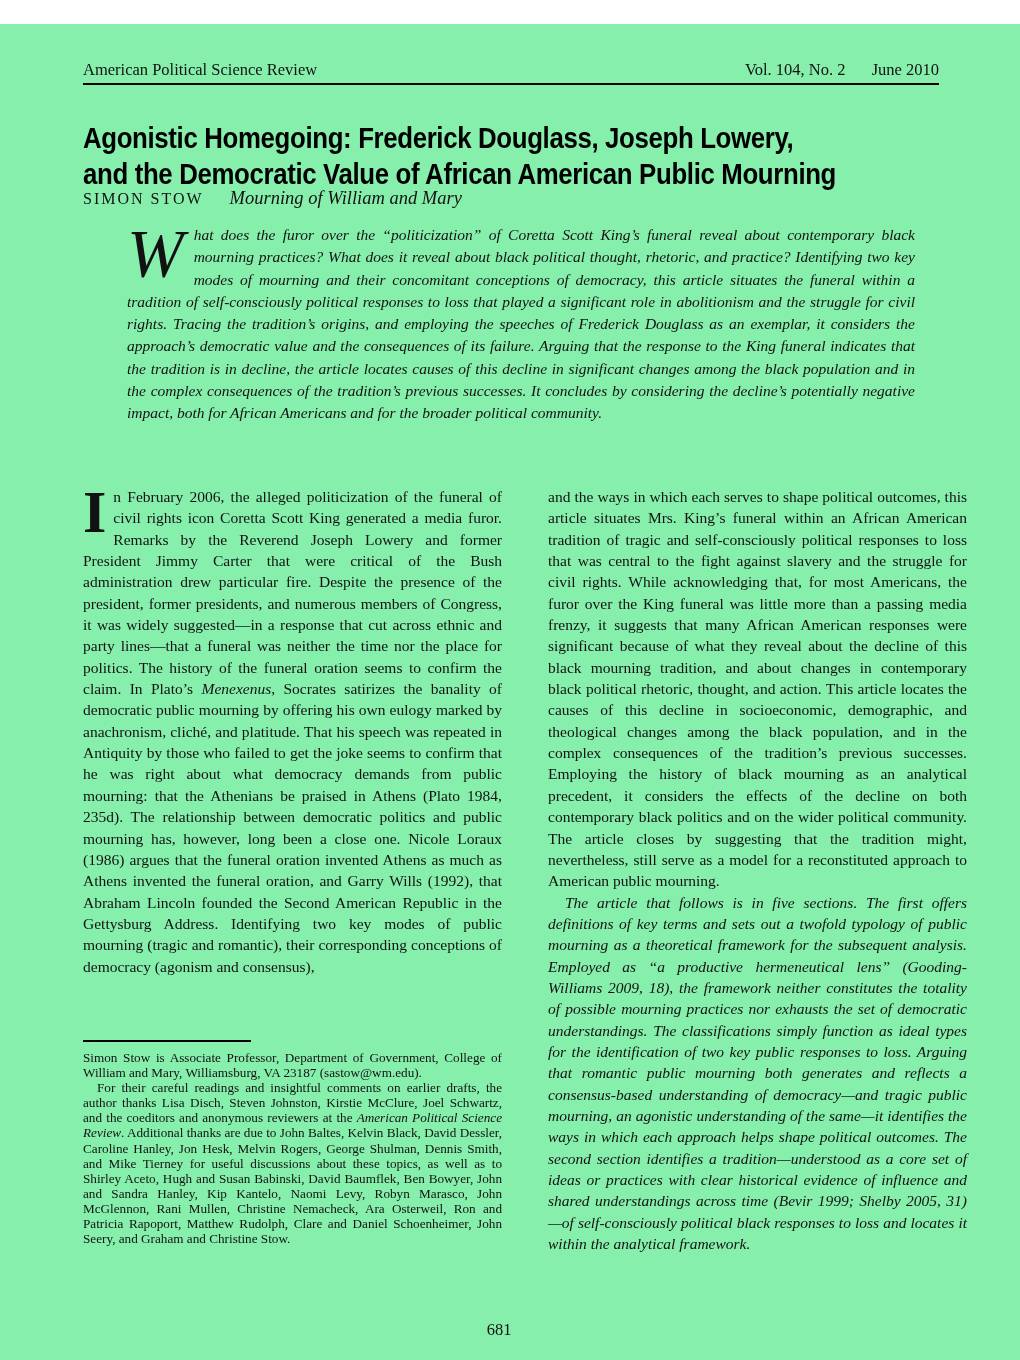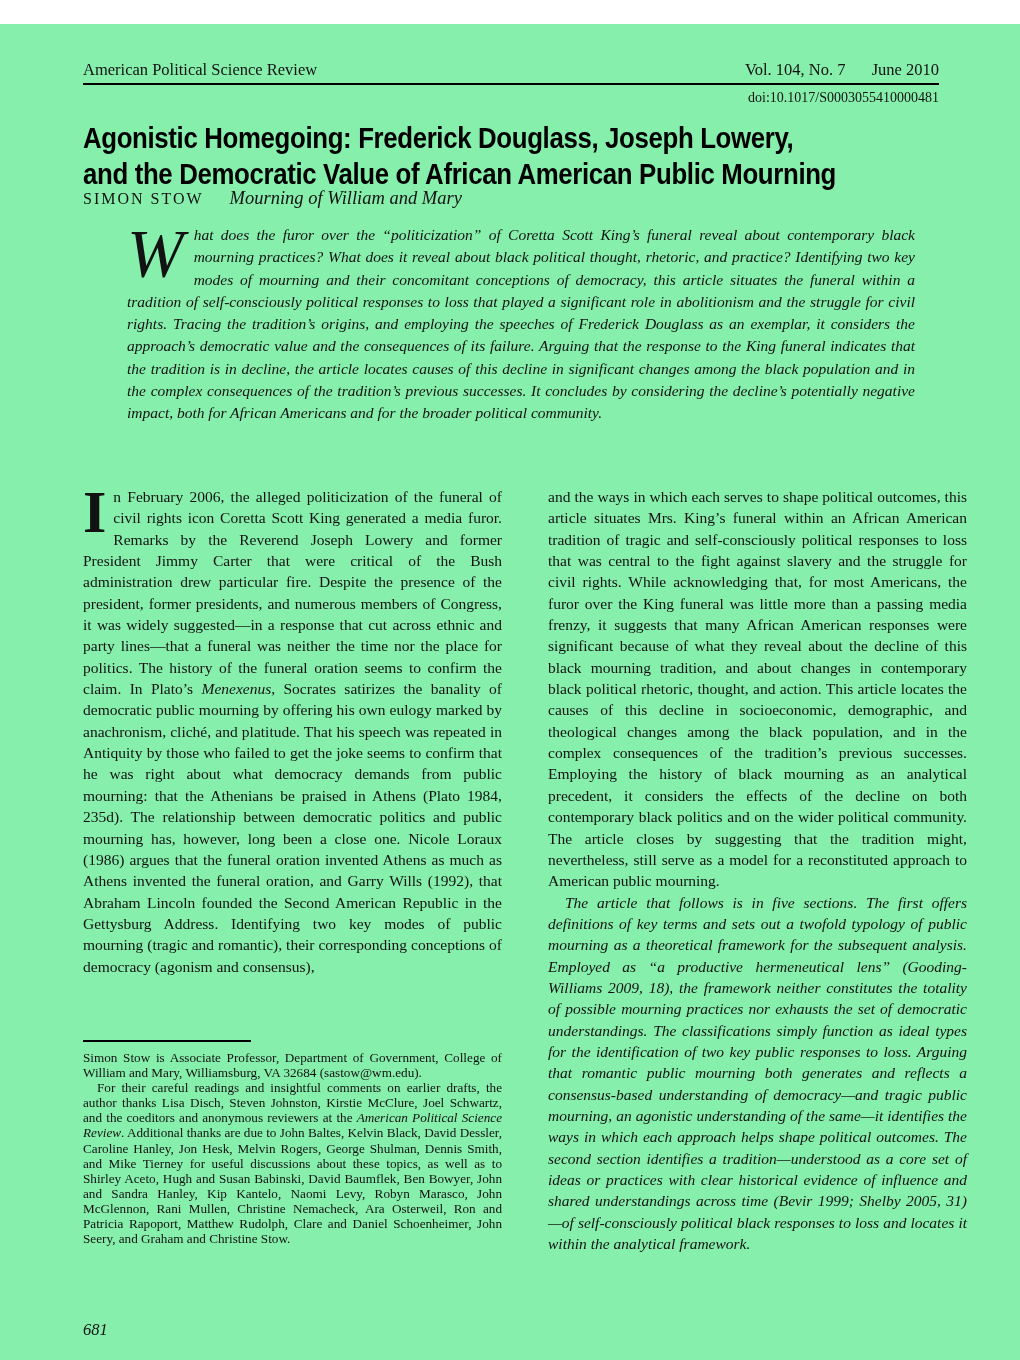--- a/index.html
+++ b/index.html
@@ -74,40 +74,39 @@
 
   
   .footnote-block { position: absolute; top: 1016px; left: 83px; width: 419px; }
   .footnote-rule { width: 168px; height: 2px; background: #000; margin-bottom: 8px; }
   .footnote-text { font-size: 13.2px; line-height: 15.1px; text-align: justify; }
   .footnote-text p { margin: 0; }
   .footnote-text .fn-indent { text-indent: 14px; }
 
   .page-number {
     position: absolute; top: 1296px; left: 83px; width: 832px;
-    text-align: left; font-size: 16.5px; font-style: italic;
+    text-align: center; font-size: 16.5px;
   }
   .it { font-style: italic; }
 </style>
 </head>
 <body>
 
 <div class="page">
 
   <div class="journal-header">
     <span>American Political Science Review</span>
     <span class="vol-date">
-      <span>Vol. 104, No. 7</span>
+      <span>Vol. 104, No. 2</span>
       <span class="date">June 2010</span>
     </span>
   </div>
 
   <div class="header-rule"></div>
 
-  <div class="doi-line">doi:10.1017/S0003055410000481</div>
 
   <div class="article-title">
     <div class="tline">Agonistic Homegoing: Frederick Douglass, Joseph Lowery,</div>
     <div class="tline">and the Democratic Value of African American Public Mourning</div>
   </div>
 
   <div class="byline">
     <span class="author-name">SIMON STOW</span><span class="author-affiliation">Mourning of William and Mary</span>
   </div>
 
@@ -120,20 +119,20 @@
   </div>
 
   <div class="column col-right">
     <p>and the ways in which each serves to shape political outcomes, this article situates Mrs. King’s funeral within an African American tradition of tragic and self-consciously political responses to loss that was central to the fight against slavery and the struggle for civil rights. While acknowledging that, for most Americans, the furor over the King funeral was little more than a passing media frenzy, it suggests that many African American responses were significant because of what they reveal about the decline of this black mourning tradition, and about changes in contemporary black political rhetoric, thought, and action. This article locates the causes of this decline in socioeconomic, demographic, and theological changes among the black population, and in the complex consequences of the tradition’s previous successes. Employing the history of black mourning as an analytical precedent, it considers the effects of the decline on both contemporary black politics and on the wider political community. The article closes by suggesting that the tradition might, nevertheless, still serve as a model for a reconstituted approach to American public mourning.</p>
     <p class="para-indent">The article that follows is in five sections. The first offers definitions of key terms and sets out a twofold typology of public mourning as a theoretical framework for the subsequent analysis. Employed as “a productive hermeneutical lens” (Gooding-Williams 2009, 18), the framework neither constitutes the totality of possible mourning practices nor exhausts the set of democratic understandings. The classifications simply function as ideal types for the identification of two key public responses to loss. Arguing that romantic public mourning both generates and reflects a consensus-based understanding of democracy—and tragic public mourning, an agonistic understanding of the same—it identifies the ways in which each approach helps shape political outcomes. The second section identifies a tradition—understood as a core set of ideas or practices with clear historical evidence of influence and shared understandings across time (Bevir 1999; Shelby 2005, 31)—of self-consciously political black responses to loss and locates it within the analytical framework.</p>
   </div>
 
   <div class="footnote-block">
     <div class="footnote-rule"></div>
     <div class="footnote-text">
-      <p>Simon Stow is Associate Professor, Department of Government, College of William and Mary, Williamsburg, VA 32684 (sastow@wm.edu).</p>
+      <p>Simon Stow is Associate Professor, Department of Government, College of William and Mary, Williamsburg, VA 23187 (sastow@wm.edu).</p>
       <p class="fn-indent"><span>For their careful readings and insightful comments on earlier drafts, the author thanks Lisa Disch, Steven Johnston, Kirstie McClure, Joel Schwartz, and the coeditors and anonymous reviewers at the </span><span class="it">American Political Science Review</span><span>. Additional thanks are due to John Baltes, Kelvin Black, David Dessler, Caroline Hanley, Jon Hesk, Melvin Rogers, George Shulman, Dennis Smith, and Mike Tierney for useful discussions about these topics, as well as to Shirley Aceto, Hugh and Susan Babinski, David Baumflek, Ben Bowyer, John and Sandra Hanley, Kip Kantelo, Naomi Levy, Robyn Marasco, John McGlennon, Rani Mullen, Christine Nemacheck, Ara Osterweil, Ron and Patricia Rapoport, Matthew Rudolph, Clare and Daniel Schoenheimer, John Seery, and Graham and Christine Stow.</span></p>
     </div>
   </div>
 
   <div class="page-number">681</div>
 
 </div>
 
 </body></html>

